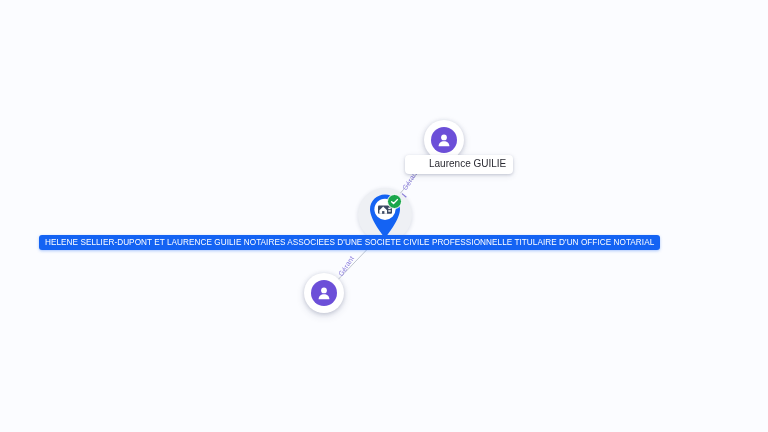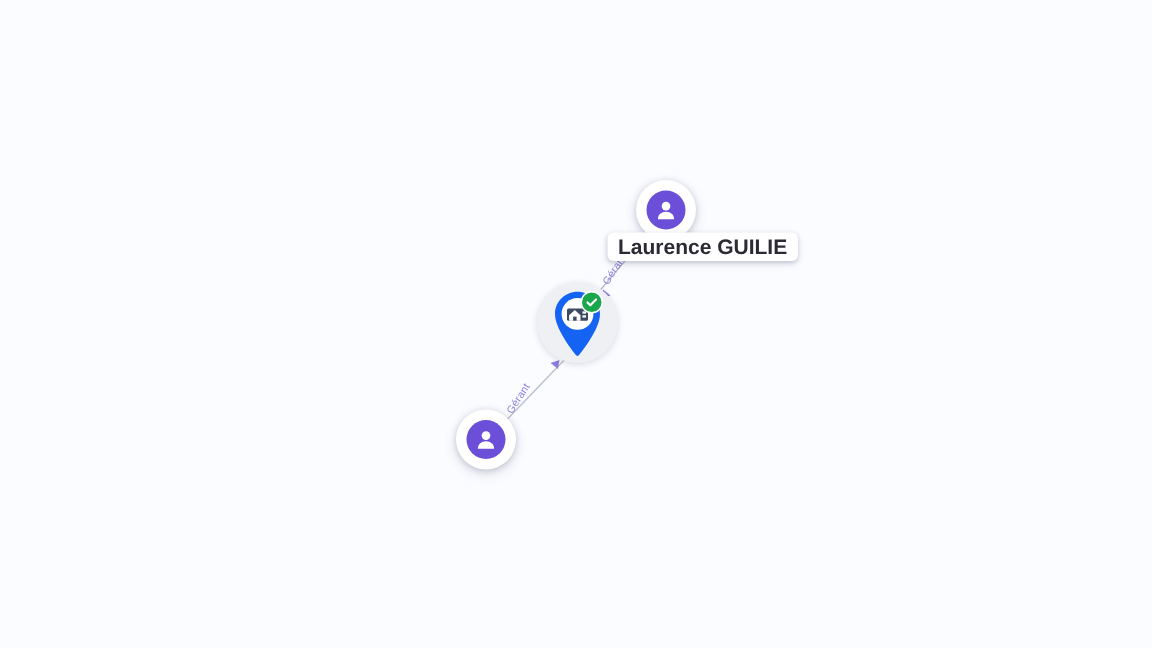--- a/index.html
+++ b/index.html
@@ -69,27 +69,26 @@
   .person-node .av svg { display: block; }
 
   #node-laurence { left: 424px; top: 120px; }
   #node-helene   { left: 304px; top: 273px; }
 
   
   .node-label {
     position: absolute;
     background: #ffffff;
     border-radius: 4px;
-    font-size: 14px;
+    font-size: 10px;
     color: #2b2b33;
-    padding: 3px 7px 4px 7px;
+    padding: 3px 7px 4px 24px;
     white-space: nowrap;
     box-shadow: 0 1px 3px rgba(40,50,90,.20), 0 2px 6px rgba(40,50,90,.10);
     line-height: 12px;
-    font-weight: bold;
   }
   #label-laurence { left: 405px; top: 155px; }
   #label-helene   { left: 263px; top: 305px; }
 
   
   #node-company {
     position: absolute;
     left: 358px;
     top: 188px;
     width: 54px;
@@ -194,14 +193,15 @@
         <rect x="22.3" y="17.2" width="2.4" height="1.5" fill="#ffffff"></rect>
       </g>
     </svg>
     <div class="badge">
       <svg width="9" height="9" viewBox="0 0 12 12" aria-hidden="true">
         <path d="M2.2 6.2 L4.7 8.7 L9.8 3.5" stroke="#ffffff" stroke-width="1.9" fill="none" stroke-linecap="round" stroke-linejoin="round"></path>
       </svg>
     </div>
   </div>
 
+  <div id="company-banner">HELENE SELLIER-DUPONT ET LAURENCE GUILIE NOTAIRES ASSOCIEES D'UNE SOCIETE CIVILE PROFESSIONNELLE TITULAIRE D'UN OFFICE NOTARIAL</div>
 
 </div>
 
 </body></html>

